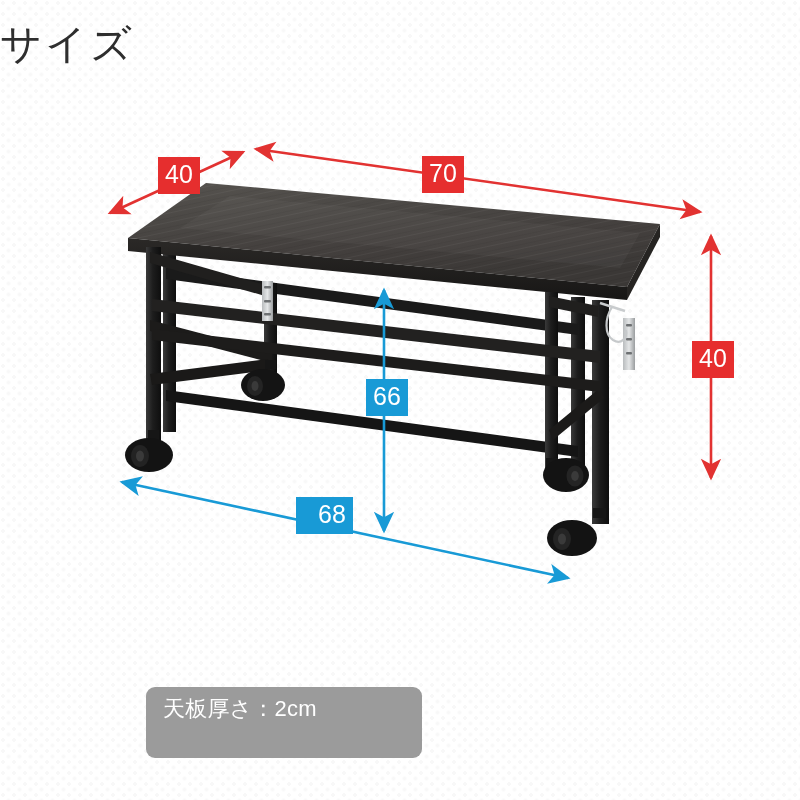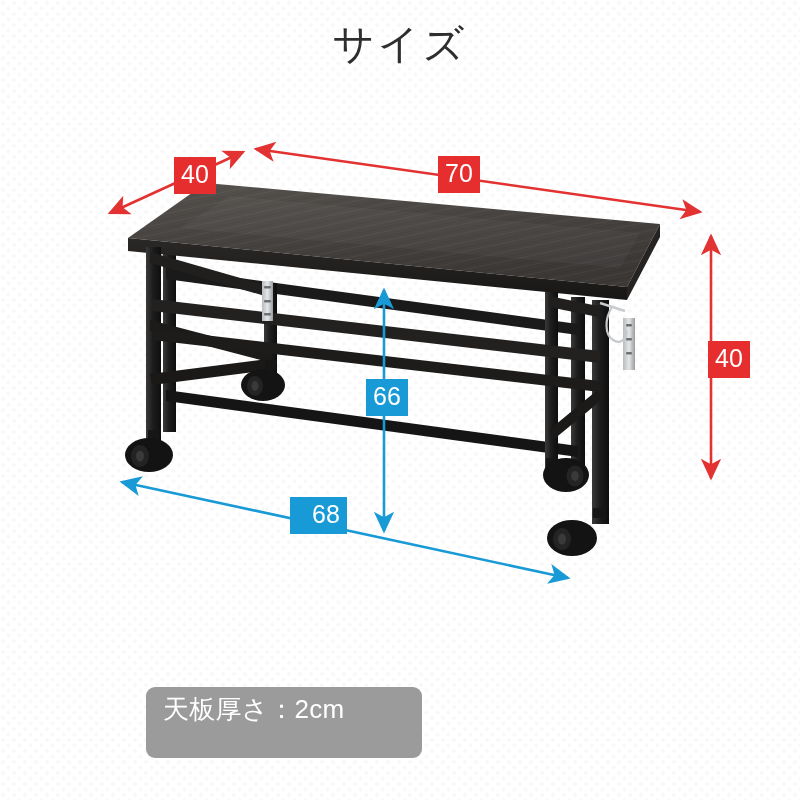--- a/index.html
+++ b/index.html
@@ -21,21 +21,21 @@
     background-size: 11px 11px, 11px 11px;
     background-position: 0 0, 5.5px 5.5px;
   }
 
   
   #title {
     position: absolute;
     top: 22px;
     left: 0;
     width: 800px;
-    text-align: center;
+    text-align: left;
     font-size: 41px;
     line-height: 1.1;
     color: #2e2e2e;
     letter-spacing: 3px;
     font-weight: 400;
     white-space: pre;
   }
 
   
   #diagram {
@@ -50,28 +50,28 @@
   .dim-chip {
     position: absolute;
     color: #ffffff;
     font-size: 25px;
     line-height: 1;
     padding: 5px 7px 7px 7px;
     text-align: center;
     white-space: nowrap;
     letter-spacing: 0px;
   }
-  .dim-chip.red  { background: #e62e2e; margin-left: 16px; }
+  .dim-chip.red  { background: #e62e2e; }
   .dim-chip.blue { background: #189ad6; }
 
   #chip-depth  { left: 158px; top: 157px; }
   #chip-width  { left: 422px; top: 156px; }
   #chip-height { left: 692px; top: 341px; }
   #chip-inner-h{ left: 366px; top: 379px; }
-  #chip-inner-w{ left: 290px; top: 497px; padding-left: 22px; }
+  #chip-inner-w{ left: 296px; top: 497px; padding-left: 22px; }
 
   
   #legend {
     position: absolute;
     left: 36px;
     top: 681px;
     width: 115px;
   }
   .legend-row {
     font-size: 20px;
@@ -92,21 +92,21 @@
     top: 687px;
     width: 276px;
     height: 71px;
     background: #9b9b9b;
     border-radius: 9px;
     box-sizing: border-box;
     padding: 8px 0 0 17px;
   }
   .spec-line {
     color: #ffffff;
-    font-size: 26px;
+    font-size: 22px;
     line-height: 28px;
     white-space: nowrap;
     letter-spacing: 0.2px;
   }
 </style>
 </head>
 <body>
 
 <div id="page">
 

